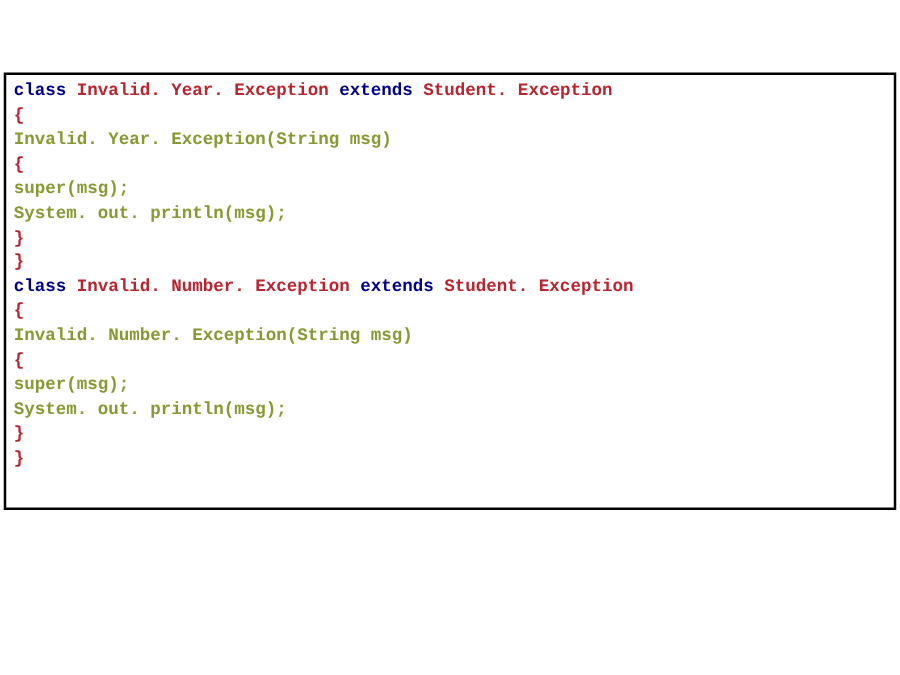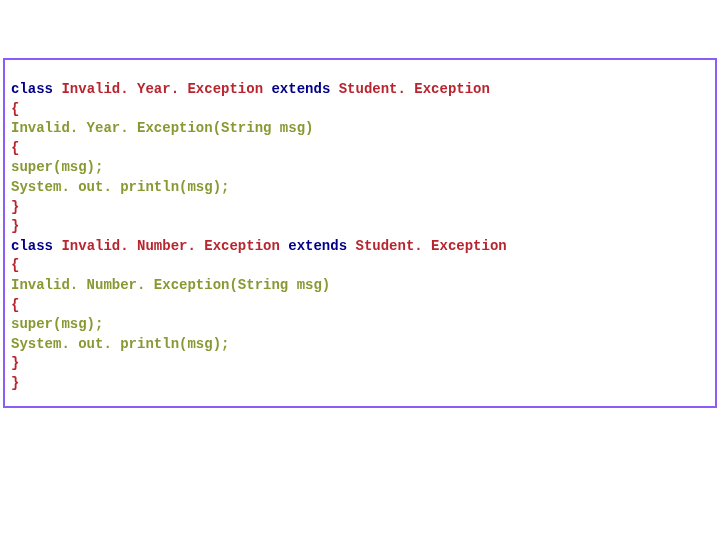--- a/index.html
+++ b/index.html
@@ -14,22 +14,22 @@
     color: #000088;
     overflow: hidden;
   }
   .code-block {
     box-sizing: border-box;
     position: absolute;
     top: 58px;
     left: 3px;
     width: 714px;
     height: 350px;
-    border: 2px solid #8b5cf6;
-    padding: 20px 6px;
+    border: 2px solid #000000;
+    padding: 4px 6px;
     line-height: 1.4;
     white-space: pre;
   }
   .token-class   { color: #000088; }
   .token-name    { color: #b8252f; }
   .token-extends { color: #000088; }
   .token-parent  { color: #b8252f; }
   .token-brace   { color: #b8252f; }
   .token-ctor    { color: #889933; }
   .token-args    { color: #889933; }

